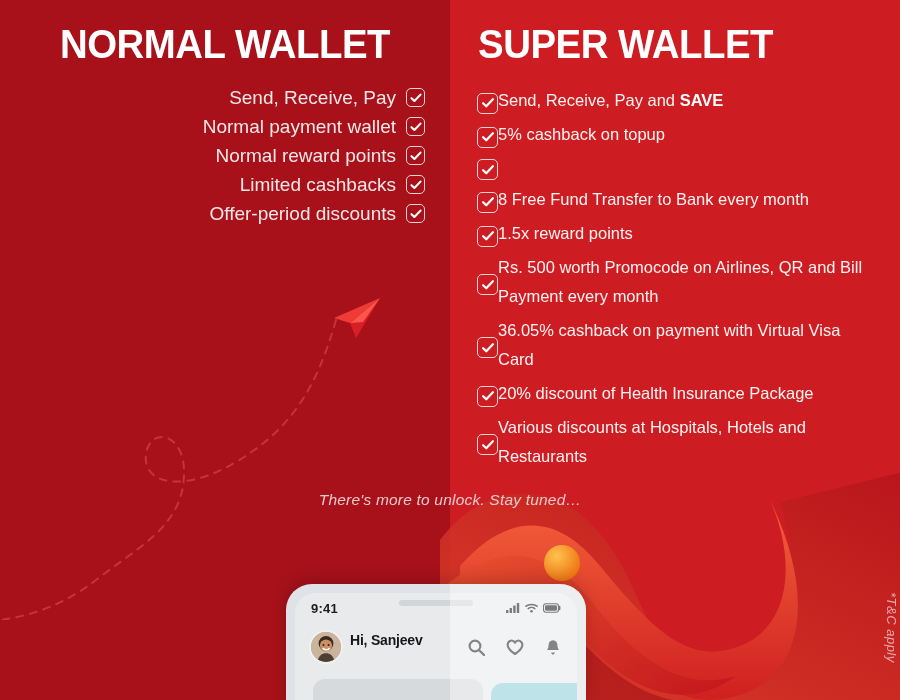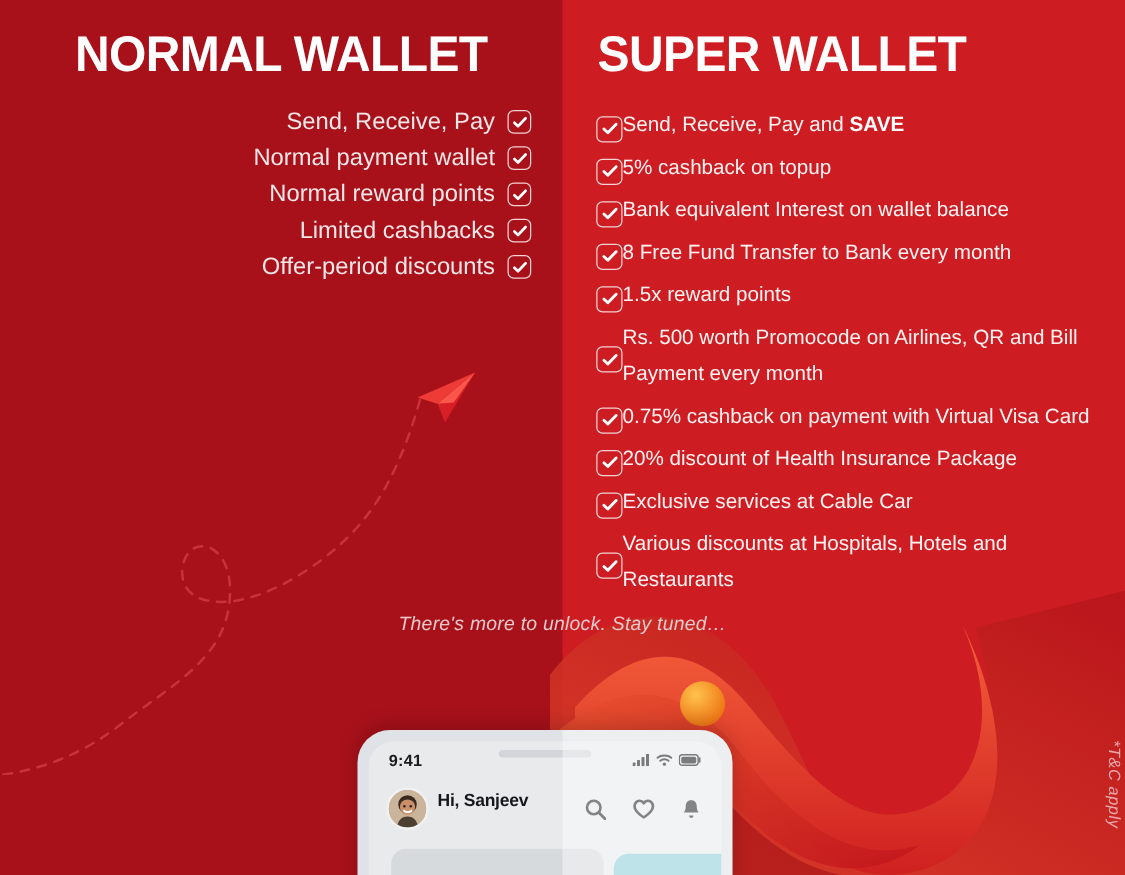--- a/index.html
+++ b/index.html
@@ -229,21 +229,20 @@
           </svg>
       </span>
       <span class="txt">5% cashback on topup</span>
     </div>
     <div class="row-r">
       <span class="cb lg">
         <svg width="13" height="13" viewBox="0 0 12 12">
             <path d="M1.5 6.2 L4.4 9 L10.5 2.6" fill="none" stroke="#ffffff" stroke-width="2.1" stroke-linecap="round" stroke-linejoin="round"></path>
           </svg>
       </span>
-      <span class="txt">Bank equivalent Interest on wallet balance</span>
     </div>
     <div class="row-r">
       <span class="cb lg">
         <svg width="13" height="13" viewBox="0 0 12 12">
             <path d="M1.5 6.2 L4.4 9 L10.5 2.6" fill="none" stroke="#ffffff" stroke-width="2.1" stroke-linecap="round" stroke-linejoin="round"></path>
           </svg>
       </span>
       <span class="txt">8 Free Fund Transfer to Bank every month</span>
     </div>
     <div class="row-r">
@@ -261,37 +260,29 @@
           </svg>
       </span>
       <span class="txt">Rs. 500 worth Promocode on Airlines, QR and Bill Payment every month</span>
     </div>
     <div class="row-r">
       <span class="cb lg">
         <svg width="13" height="13" viewBox="0 0 12 12">
             <path d="M1.5 6.2 L4.4 9 L10.5 2.6" fill="none" stroke="#ffffff" stroke-width="2.1" stroke-linecap="round" stroke-linejoin="round"></path>
           </svg>
       </span>
-      <span class="txt">0.75% cashback on payment with Virtual Visa Card</span>
+      <span class="txt">36.05% cashback on payment with Virtual Visa Card</span>
     </div>
     <div class="row-r">
       <span class="cb lg">
         <svg width="13" height="13" viewBox="0 0 12 12">
             <path d="M1.5 6.2 L4.4 9 L10.5 2.6" fill="none" stroke="#ffffff" stroke-width="2.1" stroke-linecap="round" stroke-linejoin="round"></path>
           </svg>
       </span>
       <span class="txt">20% discount of Health Insurance Package</span>
-    </div>
-    <div class="row-r">
-      <span class="cb lg">
-        <svg width="13" height="13" viewBox="0 0 12 12">
-            <path d="M1.5 6.2 L4.4 9 L10.5 2.6" fill="none" stroke="#ffffff" stroke-width="2.1" stroke-linecap="round" stroke-linejoin="round"></path>
-          </svg>
-      </span>
-      <span class="txt">Exclusive services at Cable Car</span>
     </div>
     <div class="row-r">
       <span class="cb lg">
         <svg width="13" height="13" viewBox="0 0 12 12">
             <path d="M1.5 6.2 L4.4 9 L10.5 2.6" fill="none" stroke="#ffffff" stroke-width="2.1" stroke-linecap="round" stroke-linejoin="round"></path>
           </svg>
       </span>
       <span class="txt">Various discounts at Hospitals, Hotels and Restaurants</span>
     </div>
   </div>

